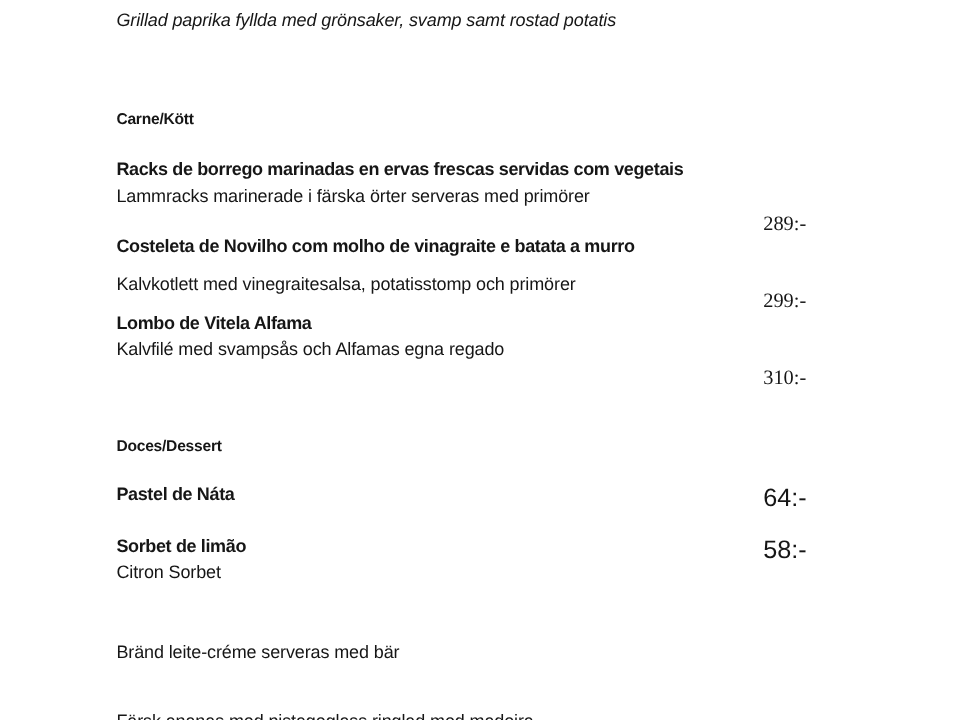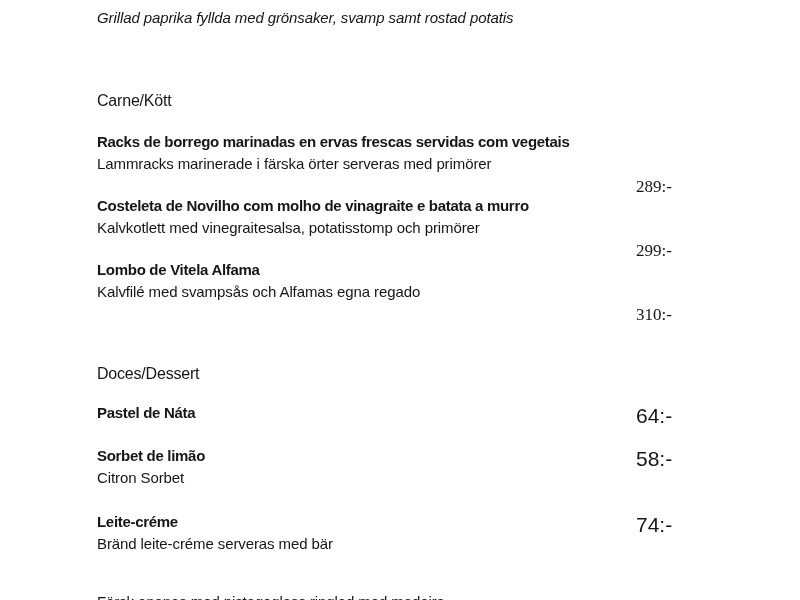--- a/index.html
+++ b/index.html
@@ -21,22 +21,22 @@
     width: 690px;
     white-space: nowrap;
     line-height: 1.15;
   }
   .intro-desc {
     font-style: italic;
     font-size: 15px;
     letter-spacing: -0.1px;
   }
   .heading {
-    font-weight: normal;
-    font-size: 16px;
+    font-weight: bold;
+    font-size: 13px;
     letter-spacing: -0.2px;
   }
   .item-name {
     font-weight: bold;
     font-size: 15px;
     letter-spacing: -0.3px;
     margin-top: 32px;
   }
   .item-desc {
     font-size: 15px;
@@ -72,43 +72,39 @@
   <div class="line" style="top:133px">
     <span class="item-name">Racks de borrego marinadas en ervas frescas servidas com vegetais</span>
     <span class="price price-serif">289:-</span>
   </div>
   <div class="line item-desc" style="top:155px">Lammracks marinerade i färska örter serveras med primörer</div>
 
   <div class="line" style="top:197px">
     <span class="item-name">Costeleta de Novilho com molho de vinagraite e batata a murro</span>
     <span class="price price-serif">299:-</span>
   </div>
-  <div class="line item-desc" style="top:219px">Kalvkotlett med vinegraitesalsa, potatisstomp och primörer</div>
+  <div class="line item-desc" style="top:229px">Kalvkotlett med vinegraitesalsa, potatisstomp och primörer</div>
 
   <div class="line" style="top:261px">
     <span class="item-name">Lombo de Vitela Alfama</span>
     <span class="price price-serif">310:-</span>
   </div>
   <div class="line item-desc" style="top:283px">Kalvfilé med svampsås och Alfamas egna regado</div>
 
   <div class="line heading" style="top:365px">Doces/Dessert</div>
 
   <div class="line" style="top:404px">
     <span class="item-name">Pastel de Náta</span>
     <span class="price price-sans">64:-</span>
   </div>
 
   <div class="line" style="top:447px">
     <span class="item-name">Sorbet de limão</span>
     <span class="price price-sans">58:-</span>
   </div>
   <div class="line item-desc" style="top:469px">Citron Sorbet</div>
 
-  <div class="line" style="top:513px">
-    <span class="item-name">Leite-créme</span>
-    <span class="price price-sans">74:-</span>
-  </div>
   <div class="line item-desc" style="top:535px">Bränd leite-créme serveras med bär</div>
 
 
   <div class="line item-desc" style="top:593px">Färsk ananas med pistageglass ringlad med madeira</div>
 
 </div>
 
 </body></html>

